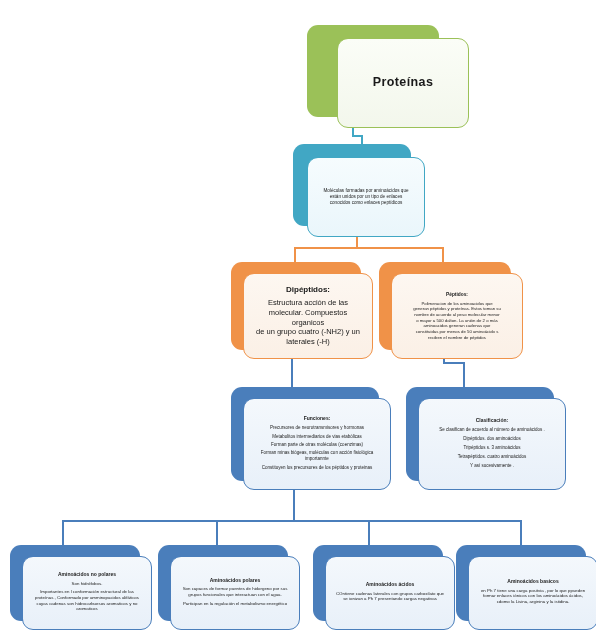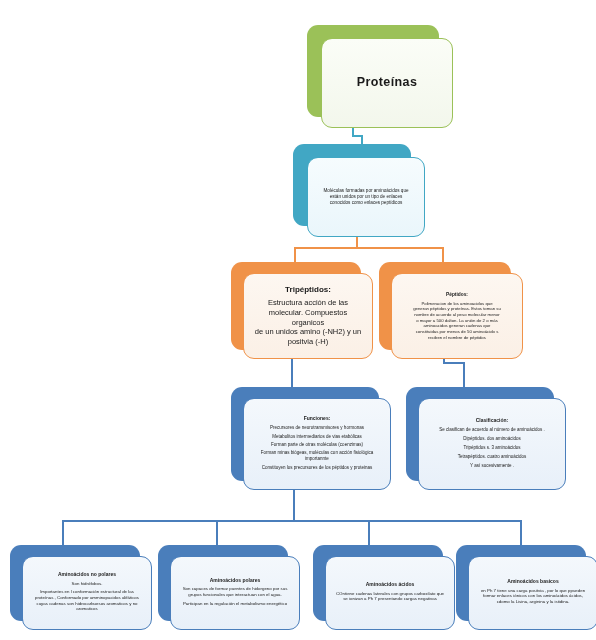--- a/index.html
+++ b/index.html
@@ -65,21 +65,21 @@
     font-weight: bold;
     line-height: 1.25;
   }
   .n-body {
     line-height: 1.3;
   }
   .n-line { display: block; line-height: 1.32; }
 
   
   #node-proteinas        { left: 307px; top: 25px;  width: 132px; height: 92px; }
-  #node-proteinas .card  { left: 14px; top: 13px; width: 132px; height: 90px; }
+  #node-proteinas .card  { left: 30px; top: 13px; width: 132px; height: 90px; }
   #node-proteinas .n-title { font-size: 12.5px; letter-spacing: .4px; }
 
   #node-moleculas        { left: 293px; top: 144px; width: 118px; height: 82px; }
   #node-moleculas .card  { left: 14px; top: 13px; width: 118px; height: 80px; }
   #node-moleculas .n-body { font-size: 4.6px; }
 
   #node-aminoacidos        { left: 231px; top: 262px; width: 130px; height: 88px; }
   #node-aminoacidos .card  { left: 12px; top: 11px; width: 130px; height: 86px; }
   #node-aminoacidos .n-title { font-size: 8px; margin-bottom: 3px; }
   #node-aminoacidos .n-body  { font-size: 7.5px; }
@@ -154,26 +154,26 @@
         <span class="n-line">Moléculas formadas por aminoácidos que</span>
         <span class="n-line">están unidos por un tipo de enlaces</span>
         <span class="n-line">conocidos  como enlaces peptídicos</span>
       </div>
     </div>
   </div>
 
   <div class="node t-orange" id="node-aminoacidos">
     <div class="slab"></div>
     <div class="card">
-      <div class="n-title">Tripéptidos:</div>
+      <div class="n-title">Dipéptidos:</div>
       <div class="n-body">
         <span class="n-line">Estructura acción de las</span>
         <span class="n-line">molecular. Compuestos organicos</span>
-        <span class="n-line">de un unidos amino (-NH2) y un</span>
-        <span class="n-line">positvia (-H)</span>
+        <span class="n-line">de un grupo cuatro (-NH2) y un</span>
+        <span class="n-line">laterales (-H)</span>
       </div>
     </div>
   </div>
 
   <div class="node t-orange" id="node-peptidos">
     <div class="slab"></div>
     <div class="card">
       <div class="n-title">Péptidos:</div>
       <div class="n-body">
         <span class="n-line">Polimeracion de los aminoacidos  que</span>

